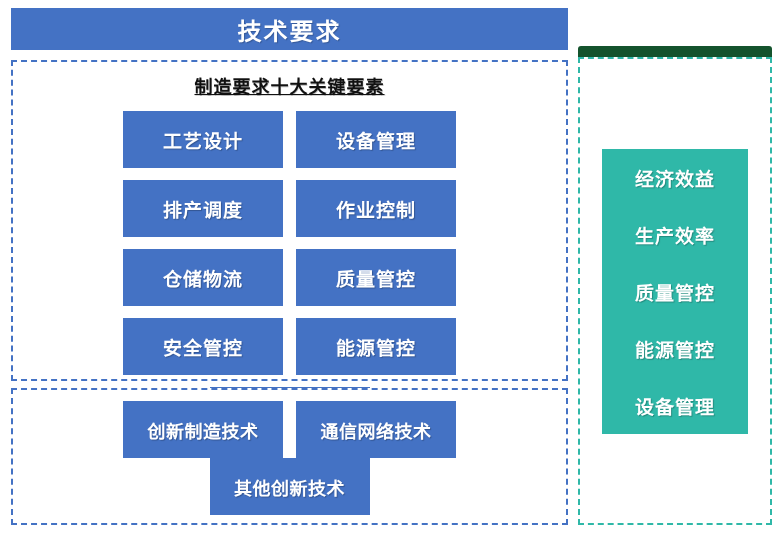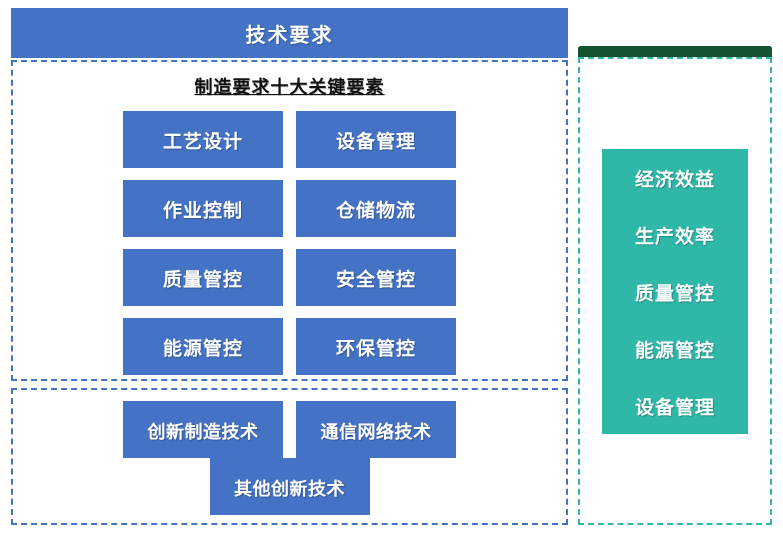--- a/index.html
+++ b/index.html
@@ -36,26 +36,26 @@
     left: 578px;
     top: 8px;
     width: 194px;
     height: 517px;
   }
 
   
   .banner {
     box-sizing: border-box;
     width: 100%;
-    height: 50px;
+    height: 42px;
     display: flex;
     align-items: center;
     justify-content: center;
     color: #ffffff;
-    font-size: 20px;
+    font-size: 24px;
     font-weight: bold;
     letter-spacing: 2px;
     text-shadow: 1px 1px 1px rgba(0,0,0,0.22);
   }
   .banner-blue { background: #4472c4; }
   .banner-teal { background: #14532d; border-radius: 3px; margin-top: 38px; }
 
   
   .dashed {
     box-sizing: border-box;
@@ -167,20 +167,21 @@
     <div class="banner banner-blue">技术要求</div>
 
     <div class="dashed dashed-blue group-manufacturing">
 
       <div class="group-title">制造要求十大关键要素</div>
 
       <div class="grid">
         <div class="cell">工艺设计</div>
         <div class="cell">设备管理</div>
 
+        <div class="cell">排产调度</div>
         <div class="cell">作业控制</div>
         <div class="cell">仓储物流</div>
 
         <div class="cell">质量管控</div>
         <div class="cell">安全管控</div>
         <div class="cell">能源管控</div>
 
         <div class="cell">环保管控</div>
       </div>
     </div>

